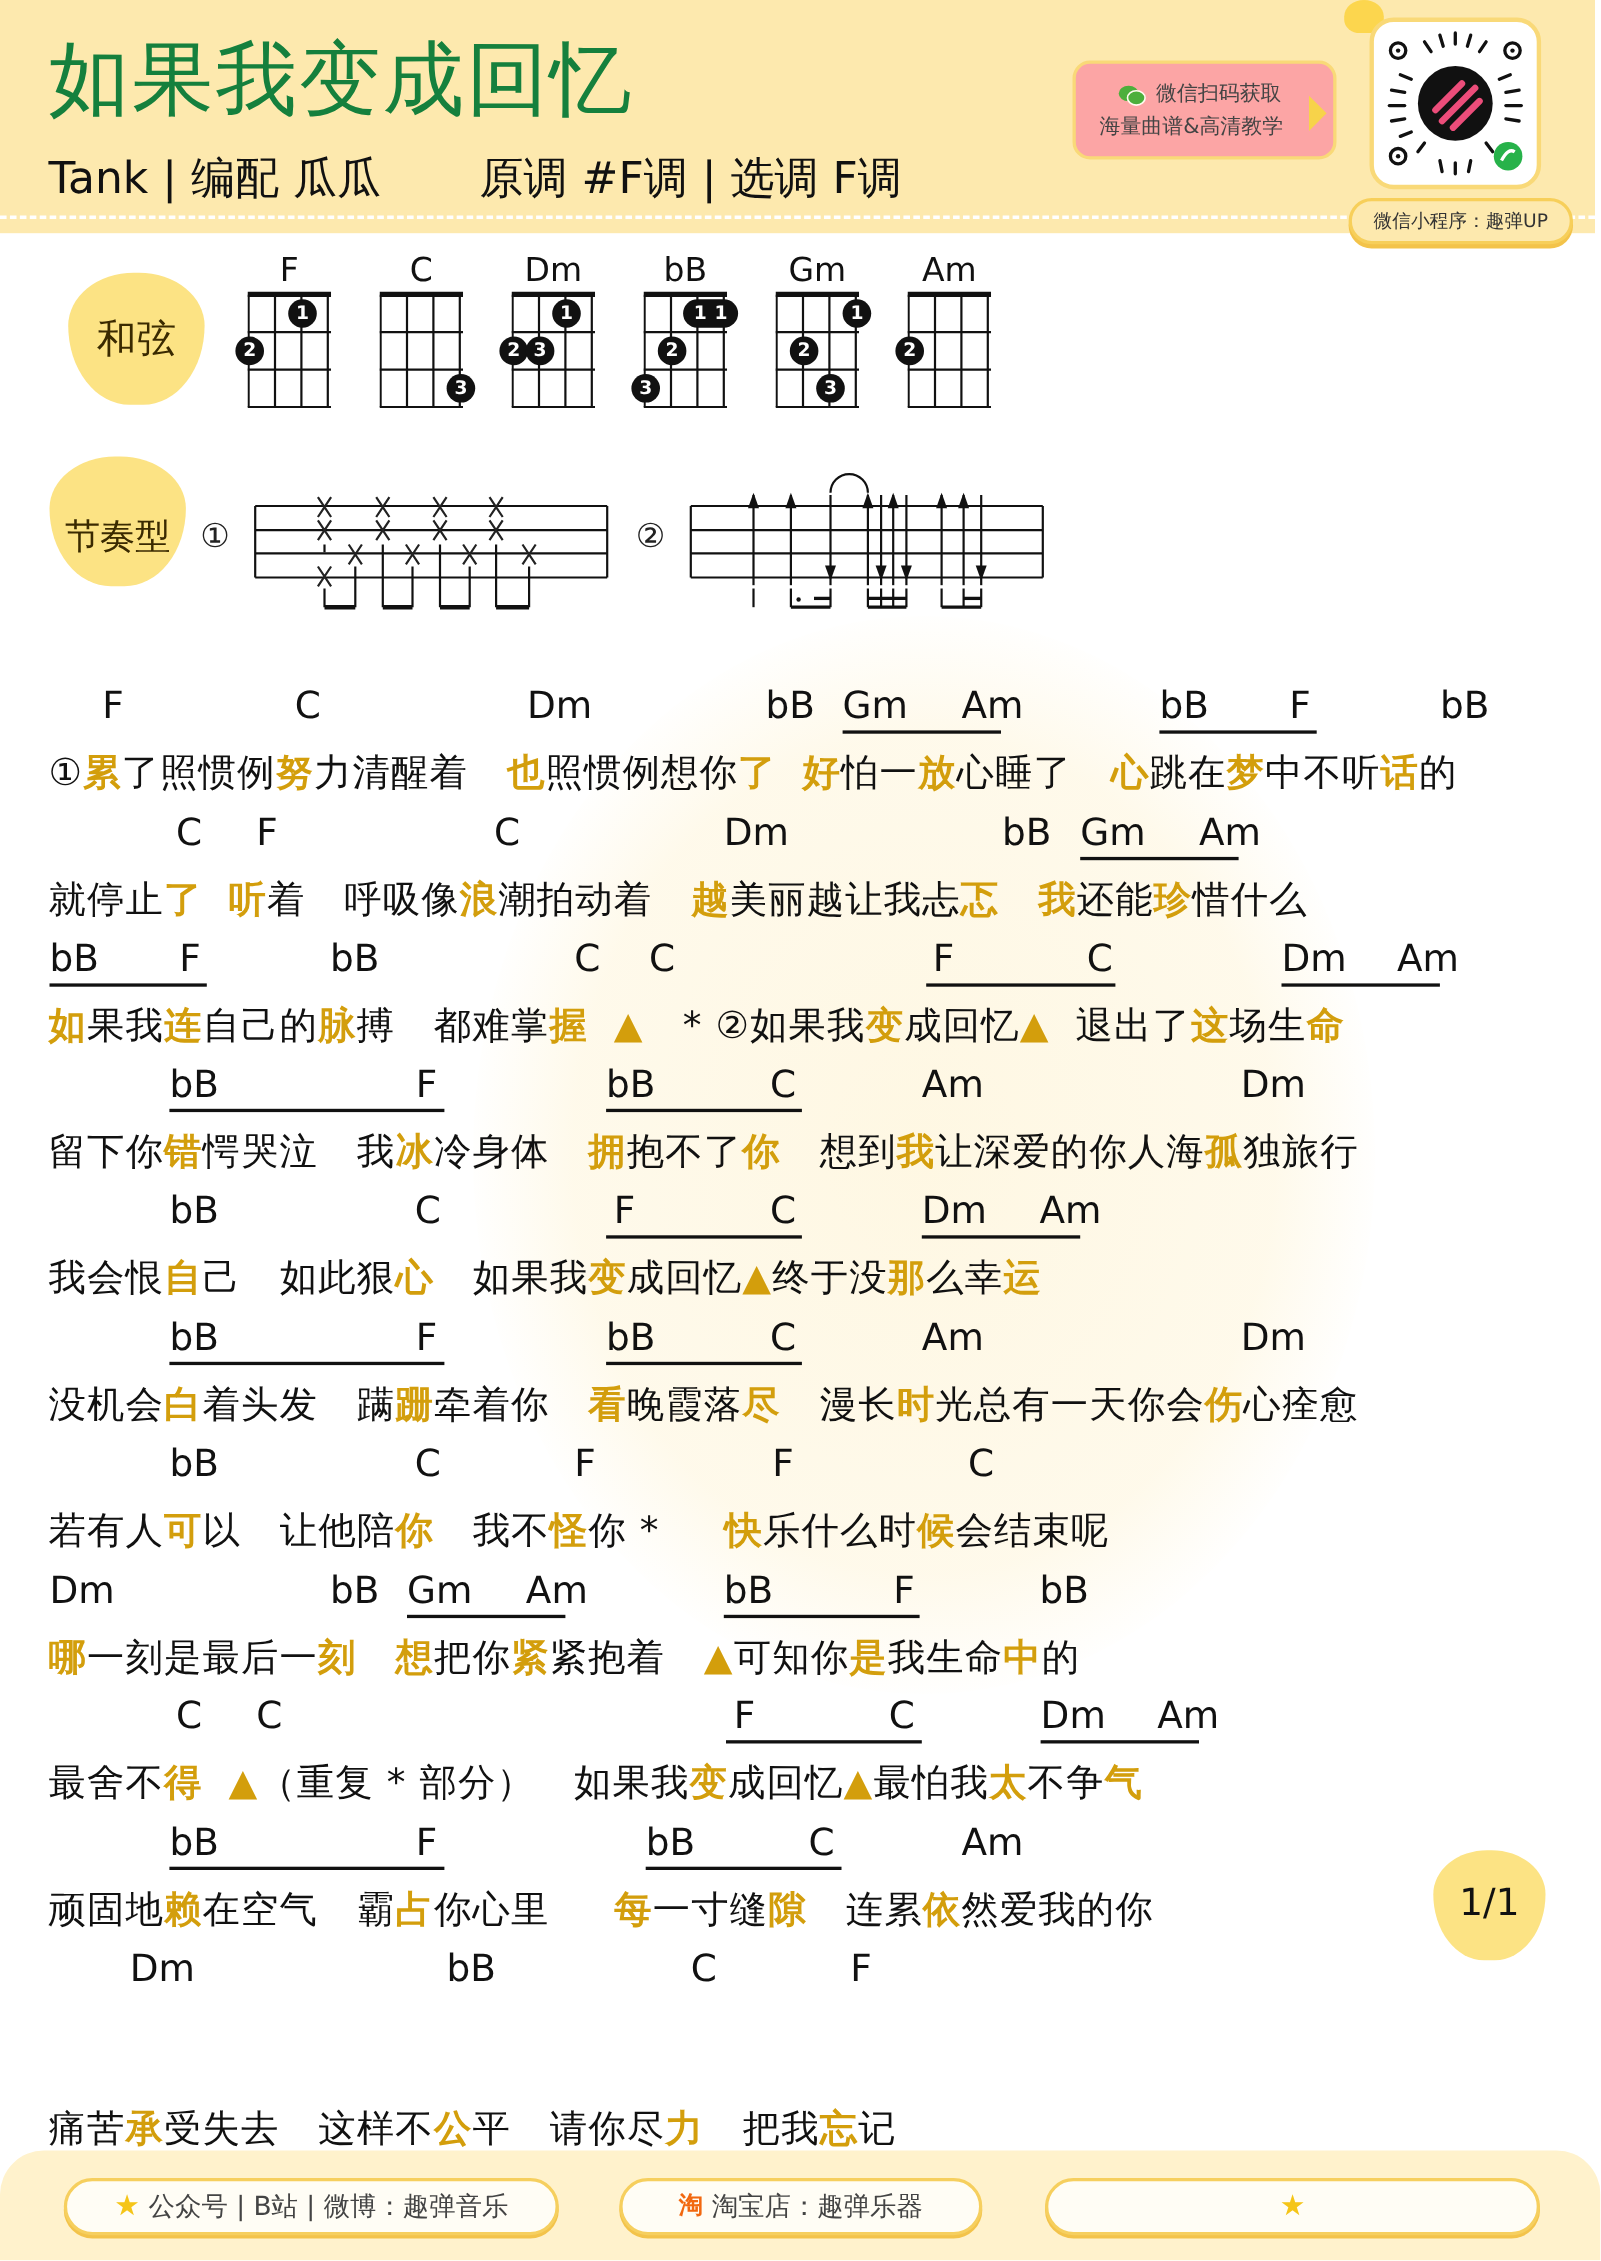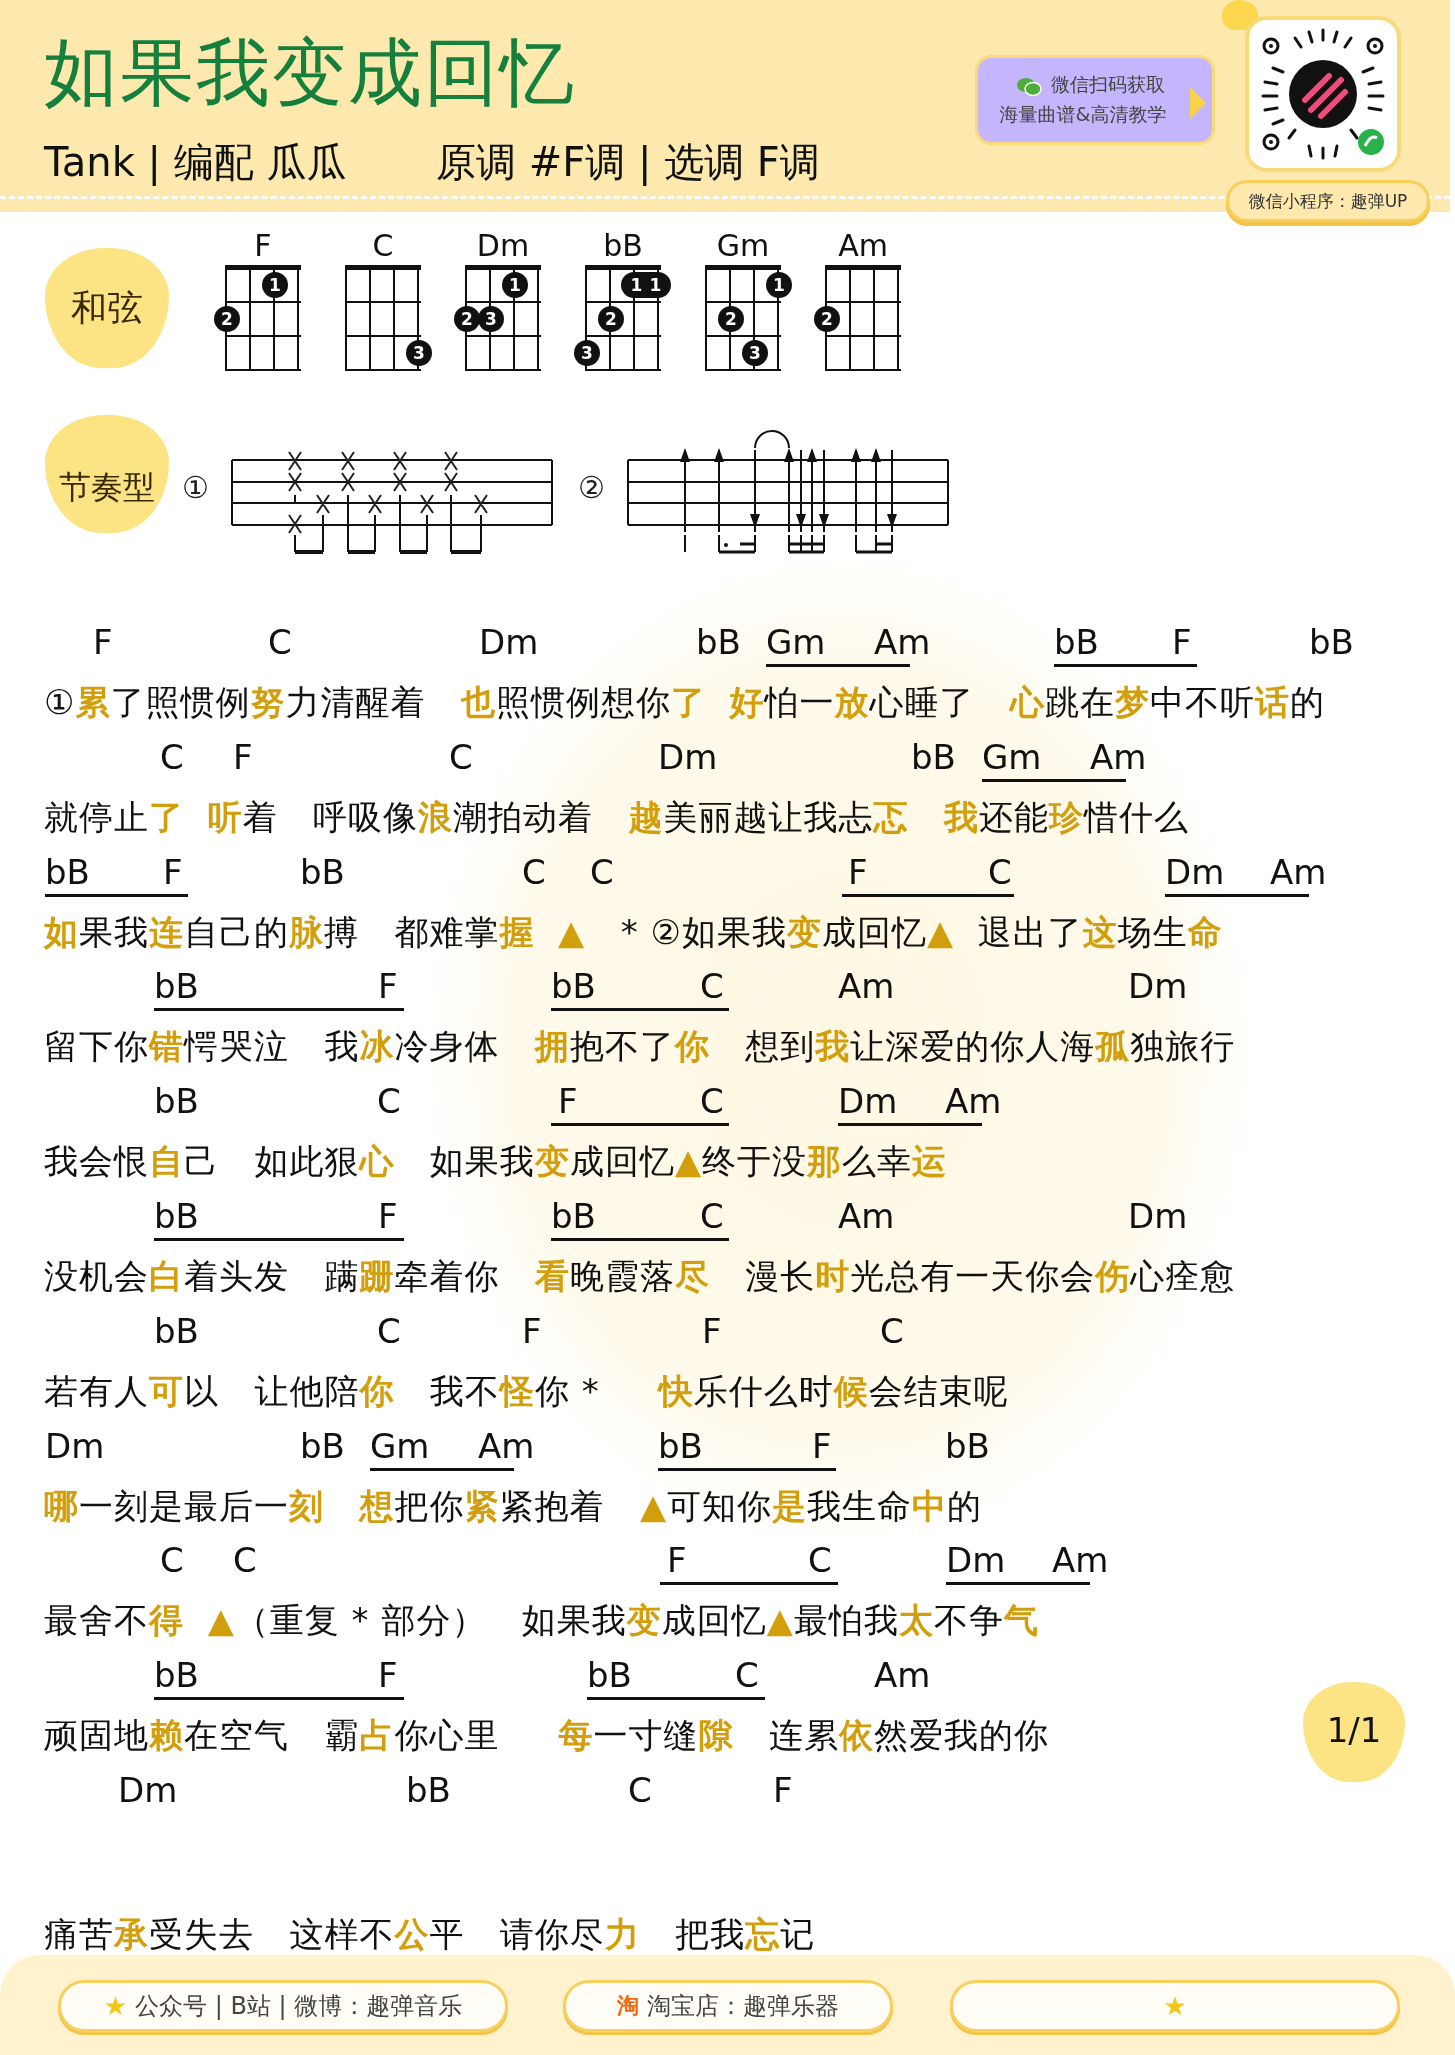--- a/index.html
+++ b/index.html
@@ -3,21 +3,21 @@
 <meta charset="utf-8">
 <style>
   * { box-sizing: border-box; margin: 0; padding: 0; }
   body { width: 1455px; height: 2055px; background: #ffffff; position: relative; overflow: hidden;
          font-family: "DejaVu Sans", "Liberation Sans", sans-serif; color: #111; }
   .abs { position: absolute; }
   .header { left: 0; top: 0; width: 1450px; height: 212px; background: #fde9ae; }
   .header-dash { left: 0; top: 196px; width: 1450px; height: 0; border-top: 3px dashed #ffffff; }
   .title { left: 44px; top: 22px; font-size: 74px; line-height: 100px; color: #15803d; letter-spacing: 2px; }
   .subtitle { top: 132px; font-size: 40px; line-height: 60px; color: #111; white-space: pre; }
-  .wx-card { left: 975px; top: 55px; width: 240px; height: 90px; background: #c4b5fd; border: 3px solid #f9d978; border-radius: 16px; }
+  .wx-card { left: 975px; top: 55px; width: 240px; height: 90px; background: #fca5a5; border: 3px solid #f9d978; border-radius: 16px; }
   .wx-line { left: 0; width: 210px; text-align: center; font-size: 19px; color: #444; }
   .wx-icon { left: 38px; top: 19px; width: 26px; height: 20px; }
   .wx-arrow { left: 212px; top: 29px; width: 0; height: 0; border-top: 16px solid transparent; border-bottom: 16px solid transparent; border-left: 16px solid #f7d34a; }
   .qr-card { left: 1245px; top: 16px; width: 156px; height: 156px; background: #fff; border: 4px solid #f9d978; border-radius: 22px; overflow: hidden; }
   .qr-blob { left: 1222px; top: 0; width: 36px; height: 30px; background: #fcd64e; border-radius: 50% 50% 40% 40%; }
   .mini-pill { left: 1226px; top: 180px; width: 204px; height: 42px; background: #fde9ae; border: 3px solid #f7cf5a; border-radius: 21px; box-shadow: 0 4px 0 #f3c34a; font-size: 17px; color: #333; text-align: center; line-height: 36px; }
   .blob { background: #fce384; border-radius: 48% 48% 45% 45% / 40% 40% 60% 60%; }
   .blob-label { font-size: 36px; color: #3a2a00; text-align: center; }
   .chord-name { font-size: 30px; text-align: center; width: 120px; }
   .chord-grid { width: 74px; height: 104px; }
@@ -92,21 +92,21 @@
         <line x1="72" y1="96" x2="96" y2="72"></line>
     </g>
     <circle cx="122" cy="122" r="13" fill="#27b24a"></circle>
     <path d="M116 126 q6 -12 12 -8" stroke="#fff" stroke-width="3" fill="none"></path>
   </svg>
 </div>
 <div class="abs mini-pill">微信小程序：趣弹UP</div>
 
 <div class="abs watermark"></div>
 
-<div class="abs blob" style="left:45px; top:248px; width:124px; height:120px;">
+<div class="abs blob" style="left:62px; top:248px; width:124px; height:120px;">
   <div class="blob-label" style="margin-top:36px;">和弦</div>
 </div>
 <div id="chords-container">
     <div class="abs chord-name" style="left: 203px; top: 228px;">F</div>
     <div class="abs chord-grid" style="left: 226px; top: 265px;">
       <svg width="76" height="106" style="position:absolute;left:-1px;top:0">
         <rect x="0" y="0" width="76" height="5" fill="#111"></rect>
         <line x1="1" y1="3" x2="1" y2="105" stroke="#111" stroke-width="2"></line>
         <line x1="25" y1="3" x2="25" y2="105" stroke="#111" stroke-width="2"></line>
         <line x1="49" y1="3" x2="49" y2="105" stroke="#111" stroke-width="2"></line>

